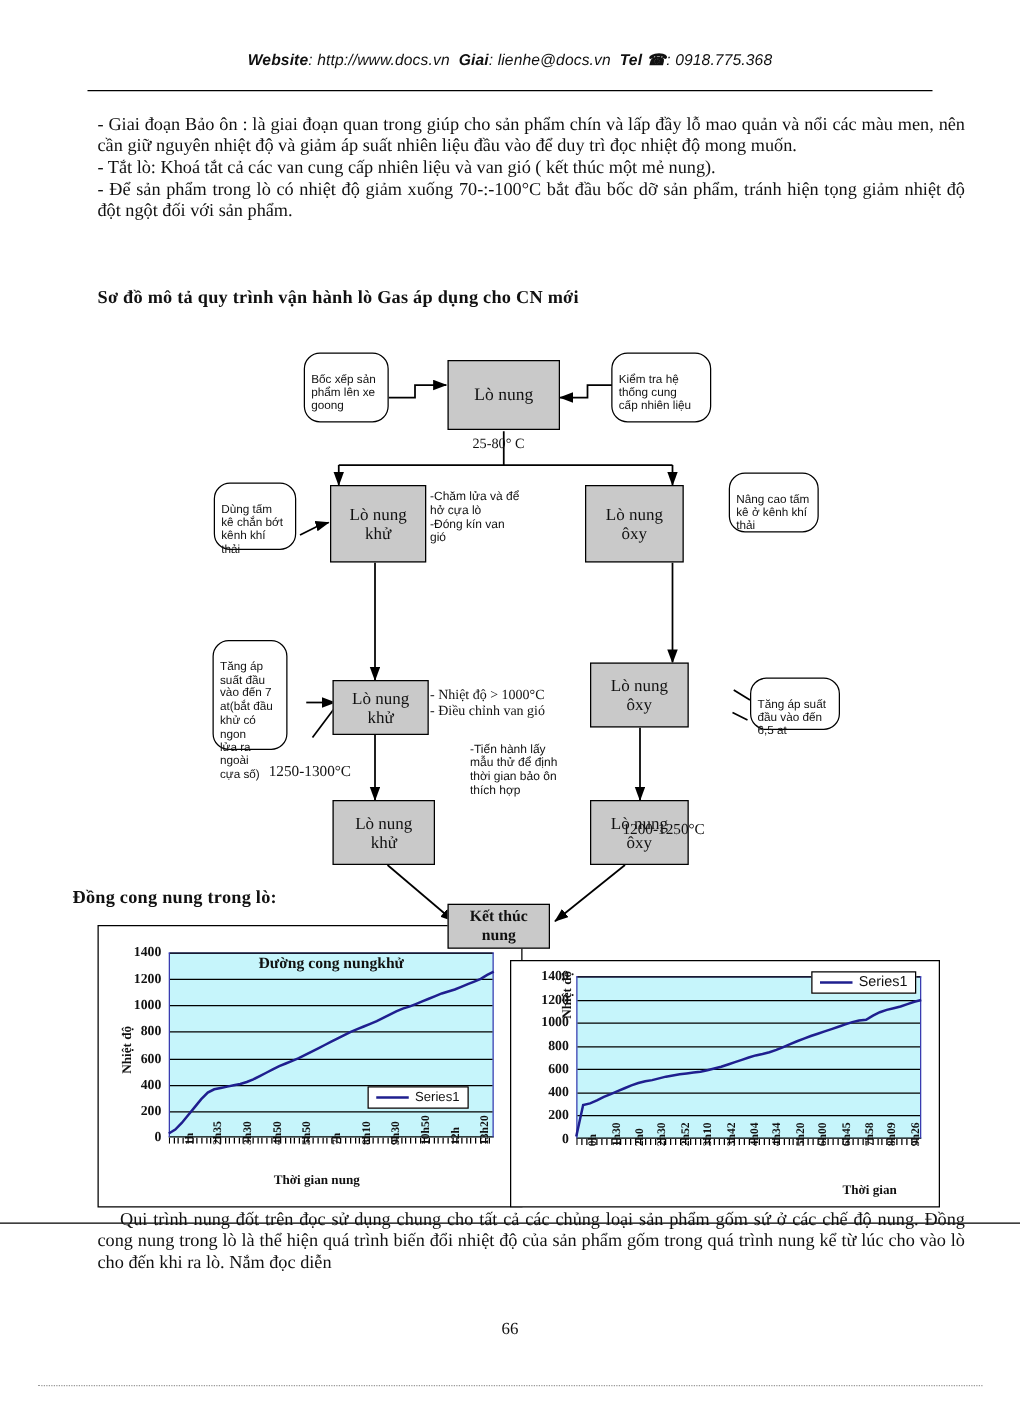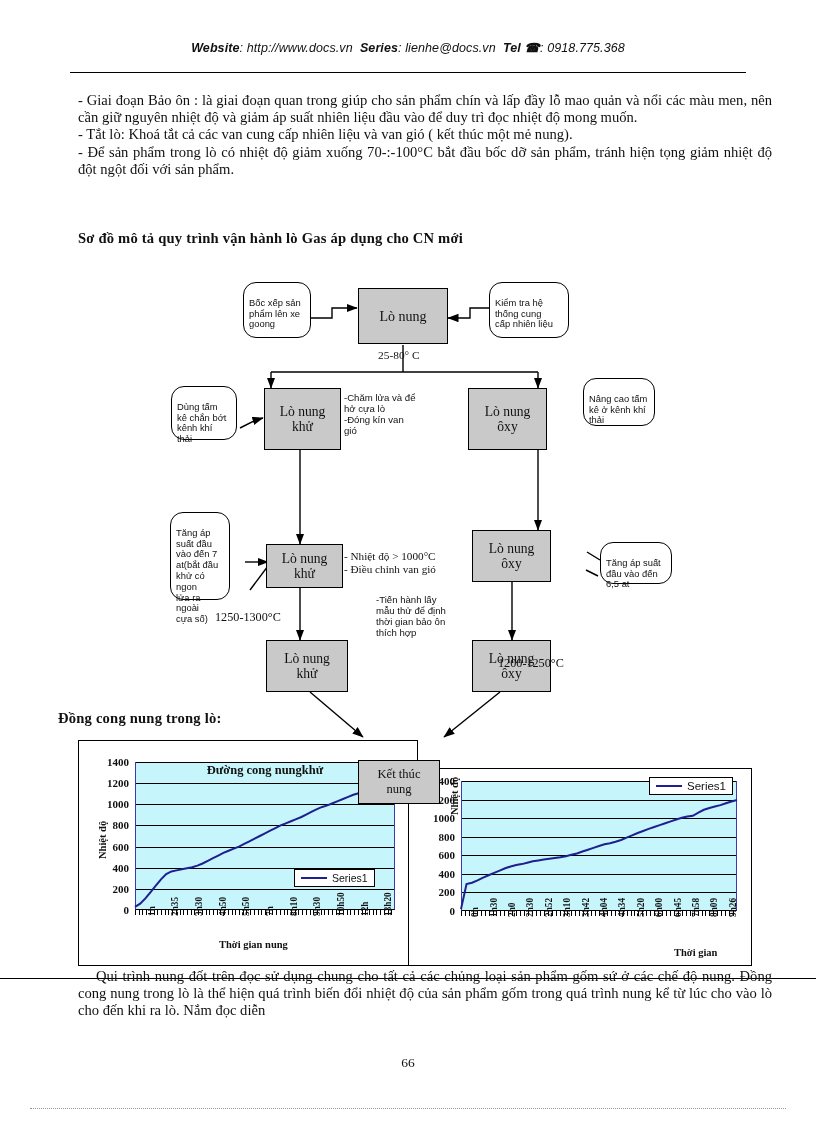--- a/index.html
+++ b/index.html
@@ -122,21 +122,21 @@
   .ticks-row{position:absolute;height:5px;overflow:hidden;}
   .ticks-row i{position:absolute;top:0;width:0;height:5px;border-left:1px solid #000;}
 </style>
 </head>
 <body>
 
 <div class="page">
 
   <div class="hdr">
     <b>Website</b><span>: http://www.docs.vn</span>&nbsp;
-    <b>Series</b><span>: lienhe@docs.vn</span>&nbsp;
+    <b>Giai</b><span>: lienhe@docs.vn</span>&nbsp;
     <b>Tel</b>
     <b>☎</b><span>: 0918.775.368</span>
   </div>
   <div class="hdr-rule"></div>
 
   <div class="para" id="para-top" style="white-space:pre-line;">- Giai đoạn Bảo ôn : là giai đoạn quan trong giúp cho sản phẩm chín và lấp đầy lỗ mao quản và nổi các màu men, nên cần giữ nguyên nhiệt độ và giảm áp suất nhiên liệu đầu vào để duy trì đọc   nhiệt độ mong muốn.
 - Tắt lò: Khoá tắt cả các van cung cấp nhiên liệu và van gió ( kết thúc một mẻ nung).
 - Để sản phẩm trong lò có nhiệt độ giảm xuống 70-:-100°C bắt đầu bốc dỡ sản phẩm, tránh hiện tọng   giảm nhiệt độ đột ngột đối với sản phẩm.</div>
 
   <div class="h-bold" id="diagram-title">Sơ đồ mô tả quy trình vận hành lò Gas áp dụng cho CN mới</div>
@@ -207,21 +207,21 @@
   <div class="node" style="left:266px;top:640px;width:82px;height:52px;white-space:pre-line;font-size:13.6px;">
     <span>Lò nung
 khử</span>
   </div>
 
   <div class="node" style="left:472px;top:640px;width:79px;height:52px;white-space:pre-line;font-size:13.6px;">
     <span>Lò nung
 ôxy</span>
   </div>
 
-  <div class="node" style="left:358px;top:760px;width:82px;height:44px;white-space:pre-line;font-size:12.6px;z-index:9;">
+  <div class="node" style="left:358px;top:723px;width:82px;height:36px;white-space:pre-line;font-size:12.6px;z-index:9;font-weight:bold;">
     <span>Kết thúc
 nung</span>
   </div>
 
   <div class="callout" style="left:243px;top:282px;width:68px;height:56px;white-space:pre-line;">
     <span>Bốc xếp sản
 phẩm lên xe
 goong</span>
   </div>
 

